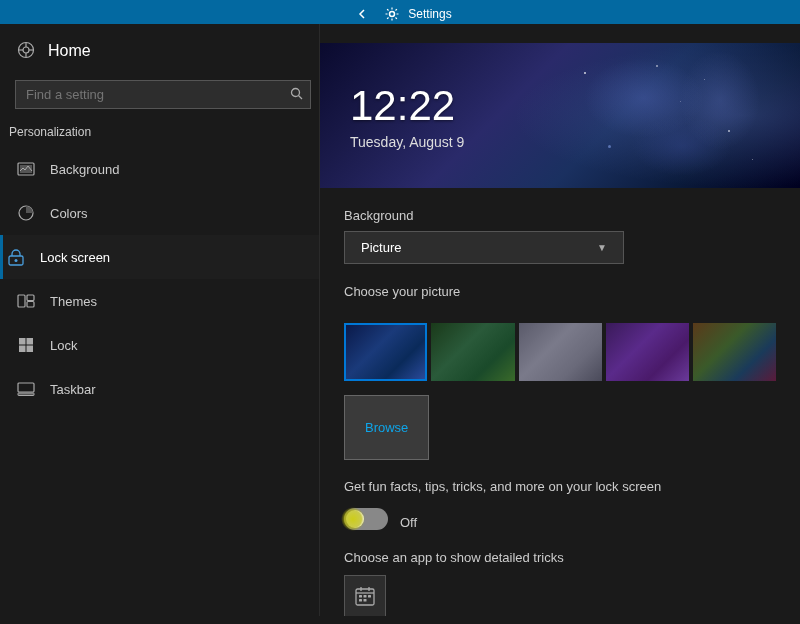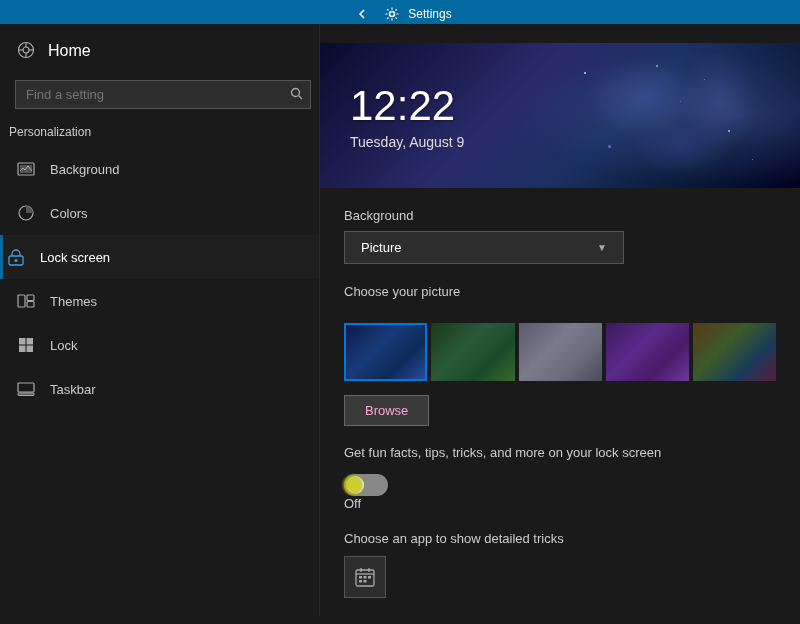--- a/index.html
+++ b/index.html
@@ -234,39 +234,39 @@
     }
 
     
     .thumb-blue {
       background: linear-gradient(135deg, #1a2a5a, #2a4a8a, #1a3a6a, #0a1a4a);
     }
 
     .browse-btn {
       background: #3a3a3a;
       border: 1px solid #666;
-      color: #f9a8d4;
-      padding: 7px 20px;
+      color: #0ea5e9;
+      padding: 24px 20px;
       font-size: 13px;
       cursor: pointer;
       margin-bottom: 18px;
     }
 
     .fun-facts-label {
       font-size: 13px;
       color: #ccc;
       margin-bottom: 12px;
       line-height: 1.4;
     }
 
     .toggle-row {
       display: flex;
-      align-items: flex-start;
+      align-items: flex-end;
+      gap: 12px;
       margin-bottom: 20px;
-      flex-direction: column;
     }
     .toggle-track {
       width: 44px;
       height: 22px;
       background: #888;
       border-radius: 11px;
       position: relative;
       cursor: pointer;
     }
     .toggle-track.off { background: #888; }

